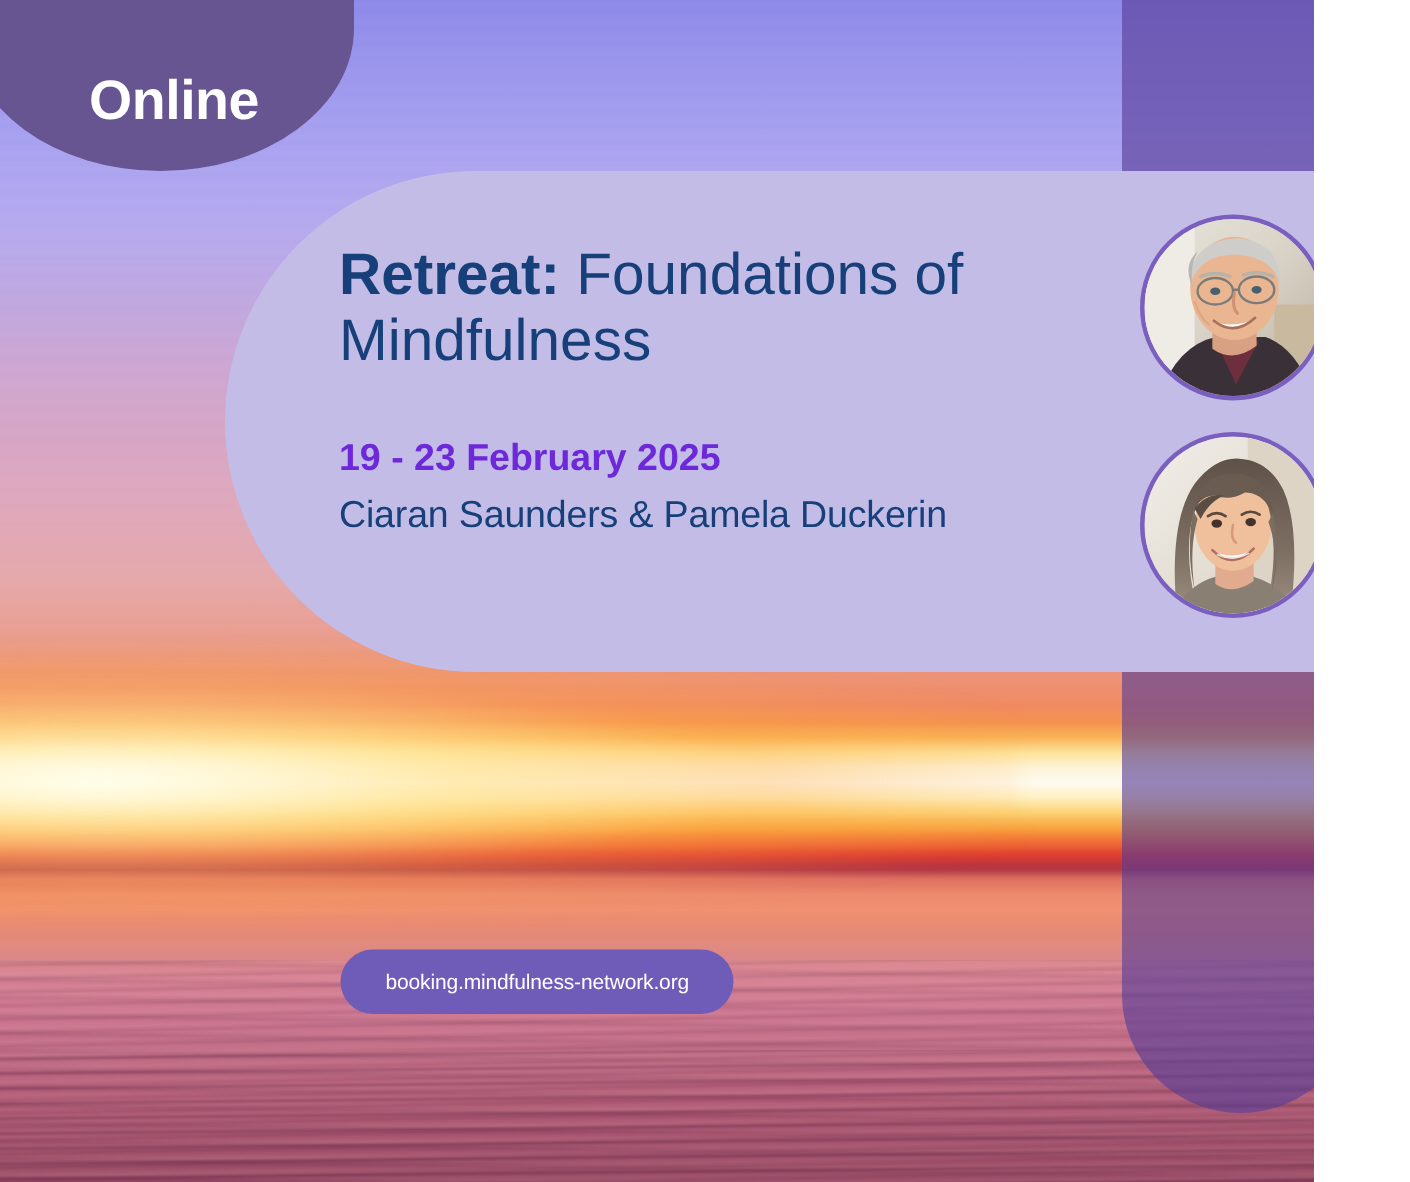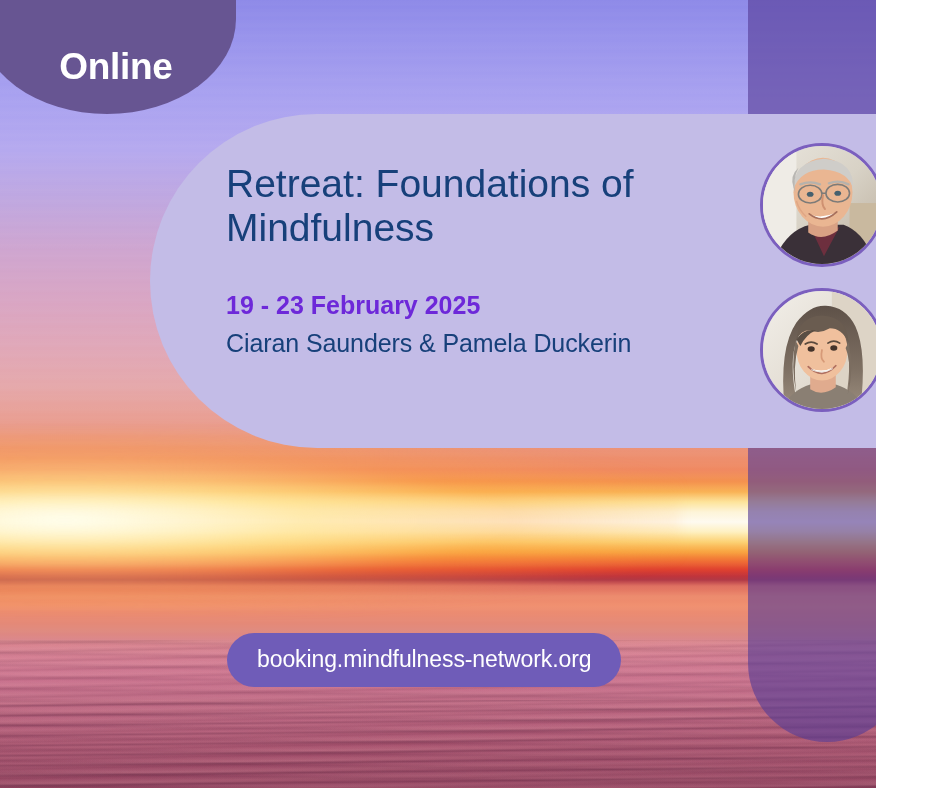--- a/index.html
+++ b/index.html
@@ -148,21 +148,21 @@
     padding:48px 40px 40px 76px;
   }
   .card-title{
     color:#17407a;
     font-size:39px;
     line-height:1.14;
     font-weight:normal;
     margin:0;
     max-width:520px;
   }
-  .card-title b{font-weight:normal;}
+  .card-title b{font-weight:bold;}
   .card-date{
     color:#6d28d9;
     font-size:25px;
     font-weight:bold;
     margin-top:40px;
   }
   .card-presenters{
     color:#17407a;
     font-size:25px;
     font-weight:normal;
@@ -184,21 +184,21 @@
   .portrait svg{display:block;width:100%;height:100%;}
 
   
   .url-pill{
     position:absolute;
     left:227px; top:633px;
     padding:13px 30px 14px;
     border-radius:40px;
     background:#6f5cb8;
     color:#ffffff;
-    font-size:23px;
+    font-size:14px;
     letter-spacing:-0.1px;
     white-space:nowrap;
   }
 
   
   .logo{
     position:absolute;
     left:760px; top:555px;
     width:134px; height:180px;
   }

